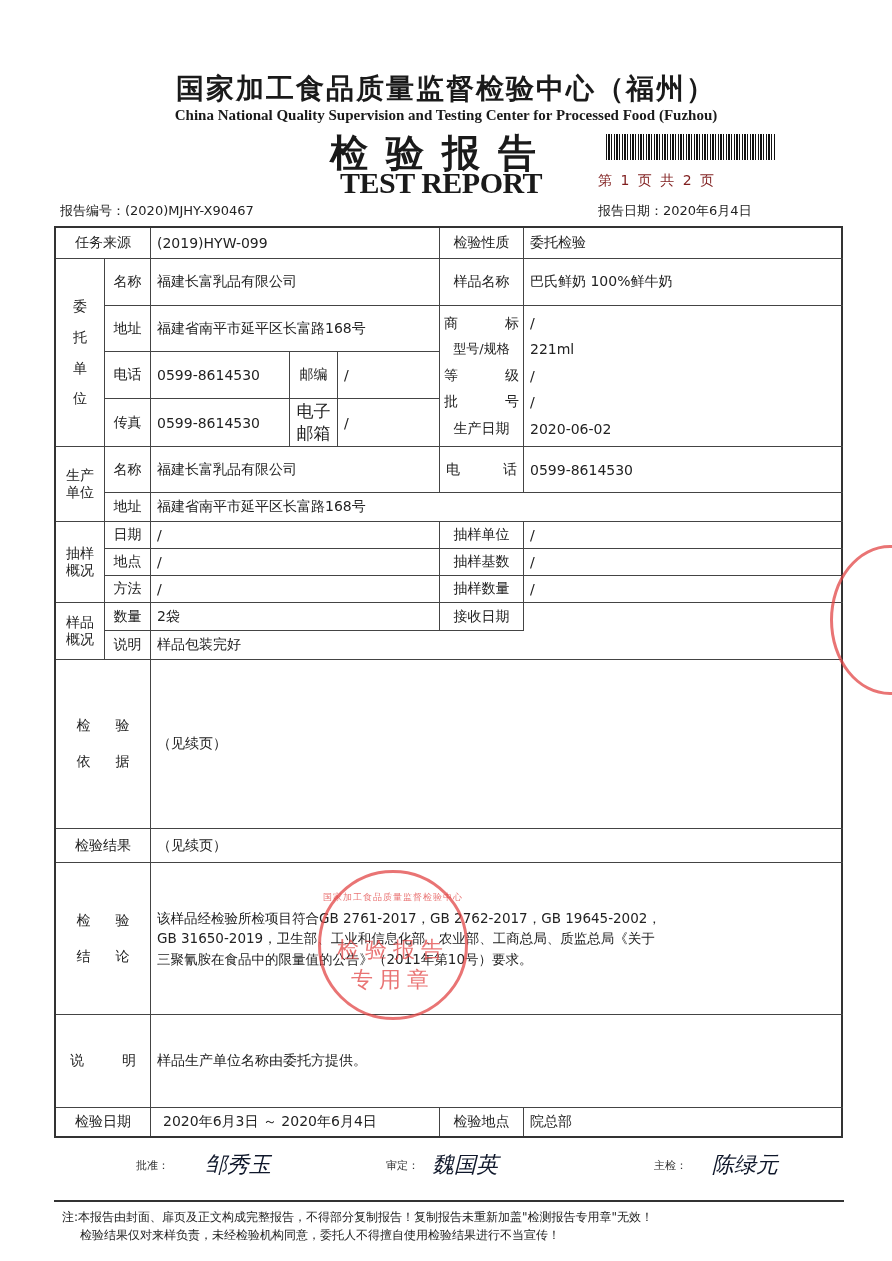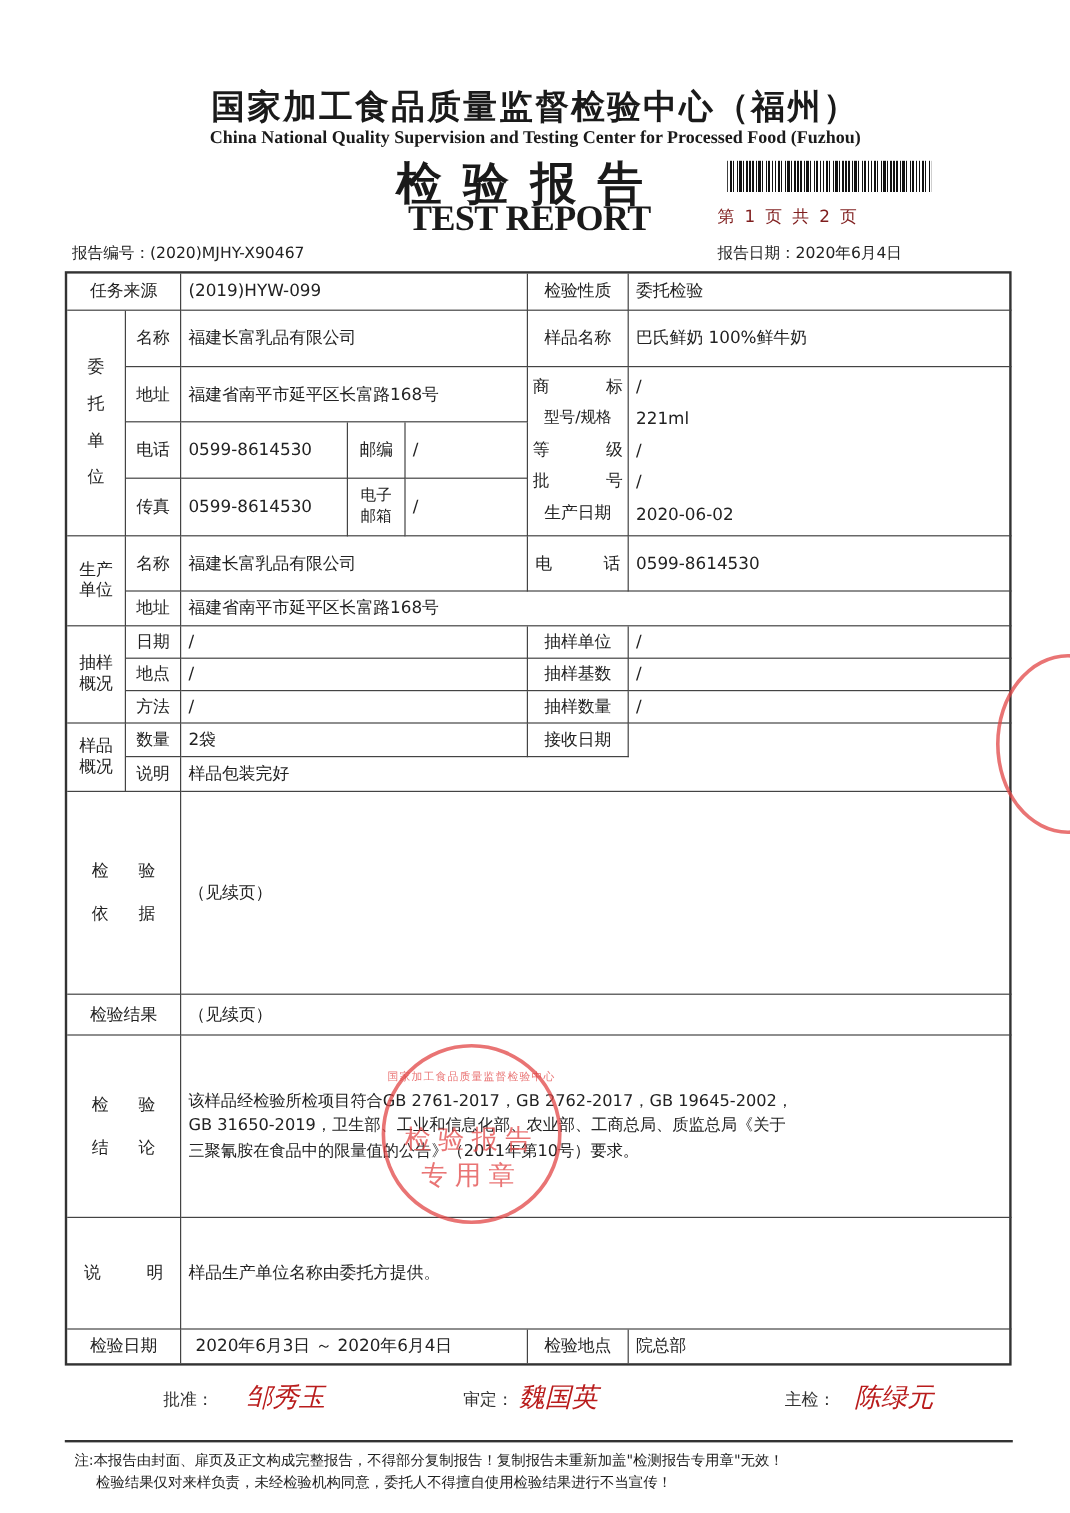--- a/index.html
+++ b/index.html
@@ -23,24 +23,24 @@
   .tbl { position: absolute; left: 54px; top: 226px; width: 789px; border: 2px solid #333; }
   .cell { position: absolute; border-right: 1px solid #444; border-bottom: 1px solid #444;
     font-size: 14px; display: flex; align-items: center; color: #222; }
   .lbl { justify-content: center; text-align: center; }
   .val { padding-left: 6px; }
   .noR { border-right: none; }
   .noB { border-bottom: none; }
   .spread { justify-content: space-between; padding: 0 6px; }
   .vstack { flex-direction: column; justify-content: center; line-height: 1.25; }
   .multi { flex-direction: column; align-items: flex-start; justify-content: center; line-height: 1.9; }
-  .small { font-size: 13px; }
-
-  .sign-row { position: absolute; top: 1158px; font-size: 14px; color: #333; }
-  .sig { position: absolute; font-family: "DejaVu Serif", serif; font-style: italic; font-size: 22px; color: #b91c1c; }
+  .small { font-size: 17px; }
+
+  .sign-row { position: absolute; top: 1158px; font-size: 11px; color: #333; }
+  .sig { position: absolute; font-family: "DejaVu Serif", serif; font-style: italic; font-size: 22px; color: #0f172a; }
   .rule { position: absolute; left: 54px; width: 790px; top: 1200px; border-top: 2px solid #333; }
   .note { position: absolute; left: 62px; font-size: 12px; color: #222; }
 
   .stamp { position: absolute; border: 3px solid rgba(225,70,70,0.75); border-radius: 50%;
     color: rgba(225,70,70,0.75); display: flex; flex-direction: column; align-items: center; justify-content: center; }
   .stamp .s-big { font-size: 22px; letter-spacing: 6px; }
   .stamp .s-arc { font-size: 11px; position: absolute; top: 18px; letter-spacing: 1px; }
 </style>
 </head>
 <body>

